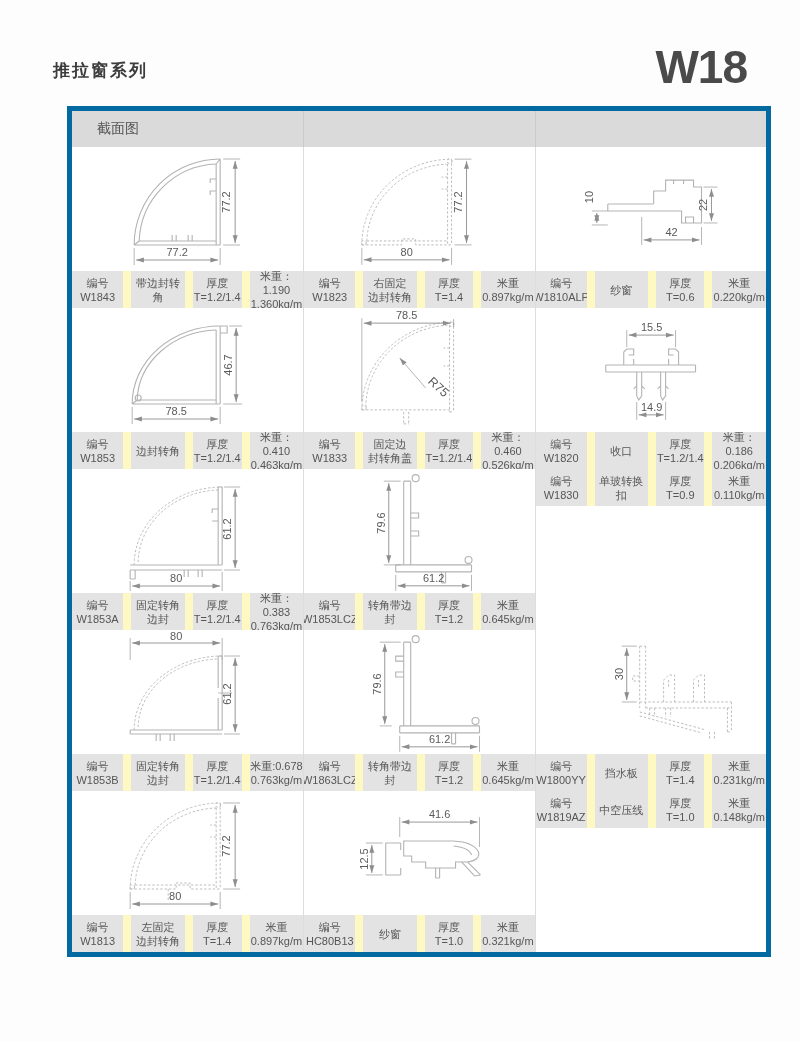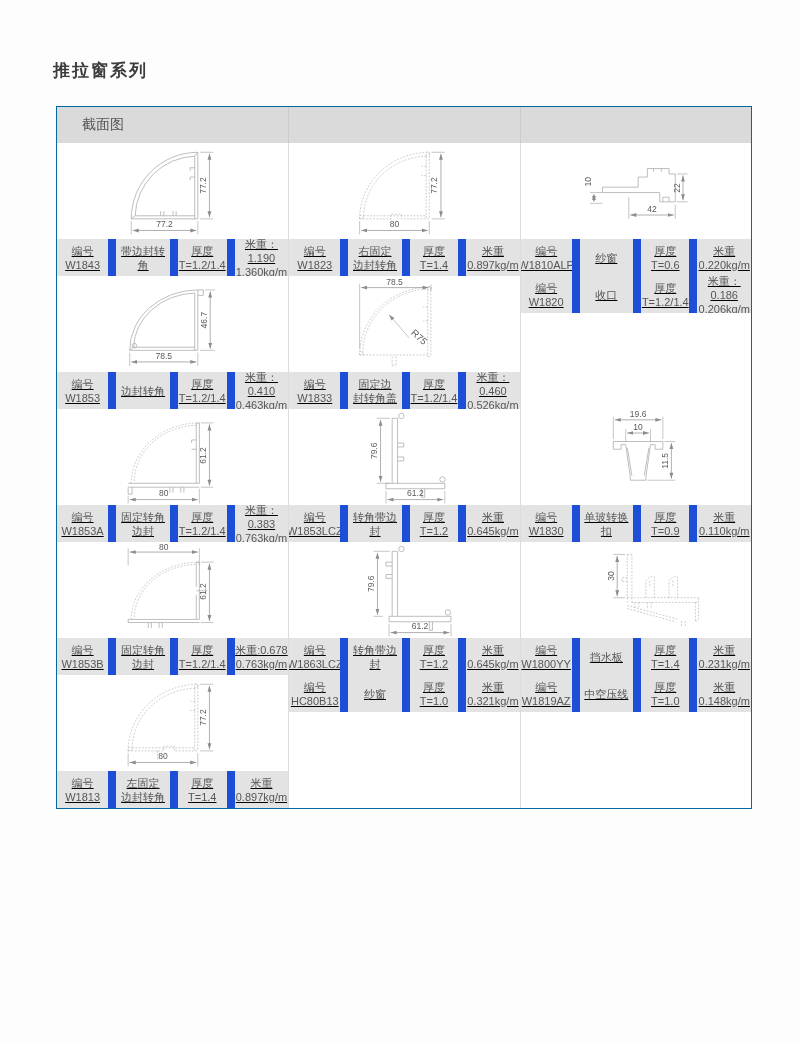--- a/index.html
+++ b/index.html
@@ -2,30 +2,30 @@
 <html><head>
 <meta charset="utf-8">
 <style>
   html,body{margin:0;padding:0;background:#e9e9e9;}
   .page{width:800px;height:1042px;background:#fdfdfd;position:relative;margin:0 auto;
         font-family:"Liberation Sans","DejaVu Sans",sans-serif;overflow:hidden;}
   .pagehead{position:absolute;top:36px;left:53px;width:694px;display:flex;
             justify-content:space-between;align-items:flex-end;height:52px;}
   .series{font-size:17px;font-weight:bold;color:#3c3c3c;letter-spacing:2px;padding-bottom:6px;}
   .pcode{font-size:46px;font-weight:bold;color:#4a4a4a;line-height:0.9;letter-spacing:-1px;}
-  .cattable{position:absolute;top:106px;left:56px;width:694px;border:1px solid #0369a1;background:#fff;}
+  .cattable{position:absolute;top:106px;left:67px;width:694px;border:5px solid #0369a1;background:#fff;}
   .thead{display:grid;grid-template-columns:1fr 1fr 1fr;height:36px;background:#dadada;}
   .hcell{display:flex;align-items:center;padding-left:25px;font-size:14px;color:#555;}
   .hcell+.hcell{border-left:1px solid #cbcbcb;}
   .grid{display:grid;grid-template-columns:1fr 1fr 1fr;}
   .cell{background:#fff;}
   .cell.bl{border-left:1px solid #dcdcdc;}
-  .draw{height:96px;}
+  .draw{height:124px;}
   .draw svg{display:block;width:100%;height:100%;}
-  .info{height:37px;display:grid;grid-template-columns:1fr 1.05fr 0.95fr 1.05fr;gap:8px;background:#1d4ed8;text-decoration:underline;}
+  .info{height:37px;display:grid;grid-template-columns:1fr 1.05fr 0.95fr 1.05fr;gap:8px;background:#fef9c3;}
   .sub{background:#e3e3e3;display:flex;flex-direction:column;align-items:center;justify-content:center;
        font-size:11px;color:#565656;line-height:14px;text-align:center;overflow:hidden;}
   .sub .l{white-space:pre-line;}
   svg .p{stroke:#b3b3b3;fill:none;stroke-width:1.1;}
   svg .pd{stroke:#bdbdbd;fill:none;stroke-width:1;stroke-dasharray:2.4 1.9;}
   svg .e{stroke:#a3a3a3;fill:none;stroke-width:0.8;}
   svg .d{stroke:#8d8d8d;stroke-width:0.9;}
   svg .t{fill:#5a5a5a;font-family:"Liberation Sans","DejaVu Sans",sans-serif;font-size:11px;}
   svg .tr{font-size:12.5px;}
   .pagenum{position:absolute;left:53px;top:1040px;font-size:11px;font-weight:bold;color:#555;}
@@ -38,20 +38,21 @@
     <marker id="arr" markerWidth="9" markerHeight="7" refX="8" refY="2.8" orient="auto-start-reverse" markerUnits="userSpaceOnUse">
       <path d="M0.3,0.3 L8,2.8 L0.3,5.3 Z" fill="#8d8d8d"></path>
     </marker>
   </defs>
 </svg>
 
 <div class="page">
 
   <div class="pagehead">
     <div class="series">推拉窗系列</div>
+    <div class="pcode">W18</div>
   </div>
 
   <div class="cattable">
     <div class="thead">
       <div class="hcell">截面图</div>
       <div class="hcell"></div>
       <div class="hcell"></div>
     </div>
 
     <div class="grid">
@@ -233,20 +234,35 @@
               <div class="l">T=1.2/1.4</div>
             </div>
           <div class="sub">
               <div class="l">米重：0.460</div>
               <div class="l">0.526kg/m</div>
             </div>
         </div>
       </div>
 
       <div class="cell bl">
+        <div class="draw">
+          <svg viewBox="0 0 231 124">
+            <path class="p" d="M70,57 L160,57 M70,64 L160,64 M70,57 L70,64 M160,57 L160,64"></path>
+            <path class="p" d="M88,57 L88,44 L91,41 L98,41 L98,47 L93,47 M98,51 L98,57"></path>
+            <path class="p" d="M143,57 L143,44 L140,41 L133,41 L133,47 L138,47 M133,51 L133,57"></path>
+            <path class="p" d="M101,64 L101,88 M106,64 L106,88 M101,88 L103,92 L106,88 M101,78 L98,81 M106,78 L109,81"></path>
+            <path class="p" d="M125,64 L125,88 M130,64 L130,88 M125,88 L127,92 L130,88 M125,78 L122,81 M130,78 L133,81"></path>
+            <path class="e" d="M91,39 L91,22 M140,39 L140,22"></path>
+            <line class="d" x1="93" y1="27" x2="138" y2="27" marker-start="url(#arr)" marker-end="url(#arr)"></line>
+            <text class="t" x="116" y="23" text-anchor="middle">15.5</text>
+            <path class="e" d="M101,94 L101,112 M130,94 L130,112"></path>
+            <line class="d" x1="103" y1="107" x2="128" y2="107" marker-start="url(#arr)" marker-end="url(#arr)"></line>
+            <text class="t" x="116" y="103" text-anchor="middle">14.9</text>
+          </svg>
+        </div>
         <div class="info">
           <div class="sub">
               <div class="l">编号</div>
               <div class="l">W1820</div>
             </div>
           <div class="sub">
               <div class="l">收口</div>
             </div>
           <div class="sub">
               <div class="l">厚度</div>
@@ -326,35 +342,20 @@
               <div class="l">T=1.2</div>
             </div>
           <div class="sub">
               <div class="l">米重</div>
               <div class="l">0.645kg/m</div>
             </div>
         </div>
       </div>
 
       <div class="cell bl">
-        <div class="draw">
-          <svg viewBox="0 0 231 124">
-            <path class="p" d="M86,42 L86,52 L96,52 L96,46 L102,46 L108,88 L108,92 L128,92 L128,88 L134,46 L140,46 L140,52 L150,52 L150,42 Z"></path>
-            <path class="p" d="M104,50 L110,86 M132,50 L126,86"></path>
-            <path class="e" d="M86,39 L86,10 M150,39 L150,10"></path>
-            <line class="d" x1="88" y1="14" x2="148" y2="14" marker-start="url(#arr)" marker-end="url(#arr)"></line>
-            <text class="t" x="118" y="10" text-anchor="middle">19.6</text>
-            <path class="e" d="M102,43 L102,26 M134,43 L134,26"></path>
-            <line class="d" x1="104" y1="31" x2="132" y2="31" marker-start="url(#arr)" marker-end="url(#arr)"></line>
-            <text class="t" x="118" y="27" text-anchor="middle">10</text>
-            <path class="e" d="M152,42 L166,42 M130,92 L166,92"></path>
-            <line class="d" x1="161" y1="44" x2="161" y2="90" marker-start="url(#arr)" marker-end="url(#arr)"></line>
-            <text class="t" transform="translate(157,67) rotate(-90)" text-anchor="middle">11.5</text>
-          </svg>
-        </div>
         <div class="info">
           <div class="sub">
               <div class="l">编号</div>
               <div class="l">W1830</div>
             </div>
           <div class="sub">
               <div class="l">单玻转换扣</div>
             </div>
           <div class="sub">
               <div class="l">厚度</div>
@@ -507,20 +508,35 @@
               <div class="l">T=1.4</div>
             </div>
           <div class="sub">
               <div class="l">米重</div>
               <div class="l">0.897kg/m</div>
             </div>
         </div>
       </div>
 
       <div class="cell bl">
+        <div class="draw">
+          <svg viewBox="0 0 231 124">
+            <path class="e" d="M96,46 L96,26 M176,56 L176,26"></path>
+            <line class="d" x1="98" y1="31" x2="174" y2="31" marker-start="url(#arr)" marker-end="url(#arr)"></line>
+            <text class="t" x="136" y="27" text-anchor="middle">41.6</text>
+            <path class="p" d="M97,52 L82,52 L82,84 L97,84 M97,52 L97,59 M97,84 L97,77"></path>
+            <path class="e" d="M79,52 L62,52 M79,84 L62,84"></path>
+            <line class="d" x1="68" y1="54" x2="68" y2="82" marker-start="url(#arr)" marker-end="url(#arr)"></line>
+            <text class="t" transform="translate(64,68) rotate(-90)" text-anchor="middle">12.5</text>
+            <path class="p" d="M100,50 L150,50 Q170,51 175,61 Q177,69 164,71 L152,71 L152,77 L122,77 L122,71 L108,71 L108,65 L100,65 Z"></path>
+            <path class="p" d="M150,55 Q166,57 168,64"></path>
+            <path class="p" d="M132,77 L132,87 M136,77 L136,87 M132,87 L136,87"></path>
+            <path class="p" d="M164,71 L177,84 M158,71 L171,85 M171,85 L177,84"></path>
+          </svg>
+        </div>
         <div class="info">
           <div class="sub">
               <div class="l">编号</div>
               <div class="l">HC80B13</div>
             </div>
           <div class="sub">
               <div class="l">纱窗</div>
             </div>
           <div class="sub">
               <div class="l">厚度</div>

